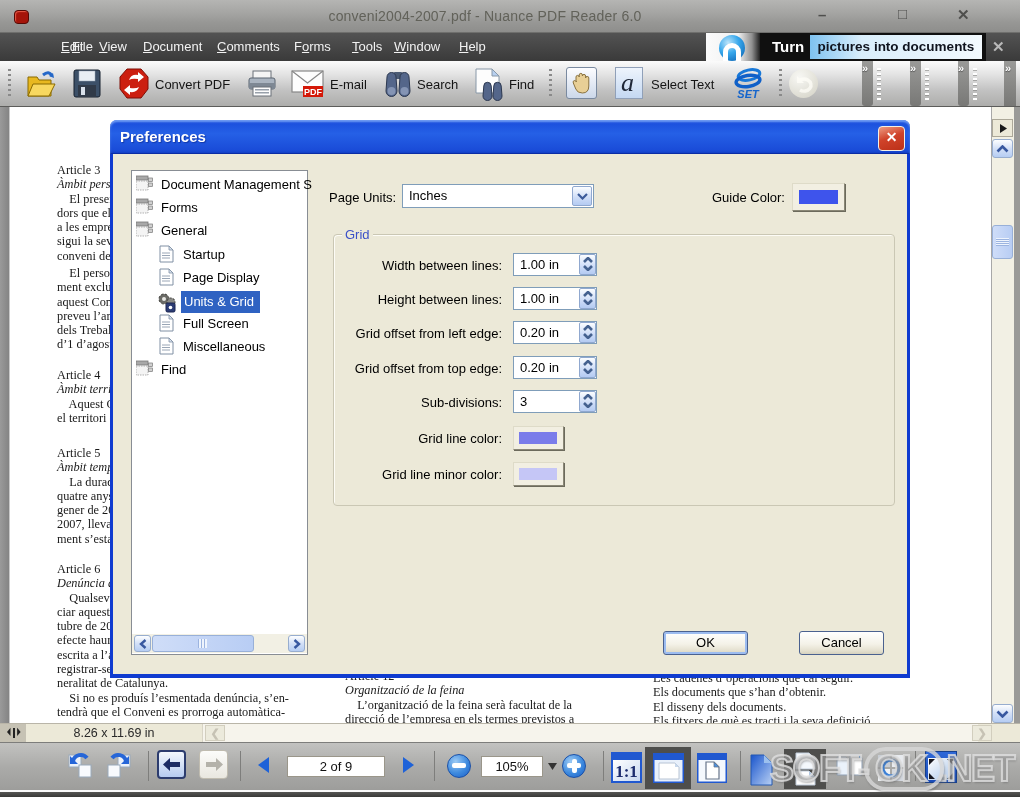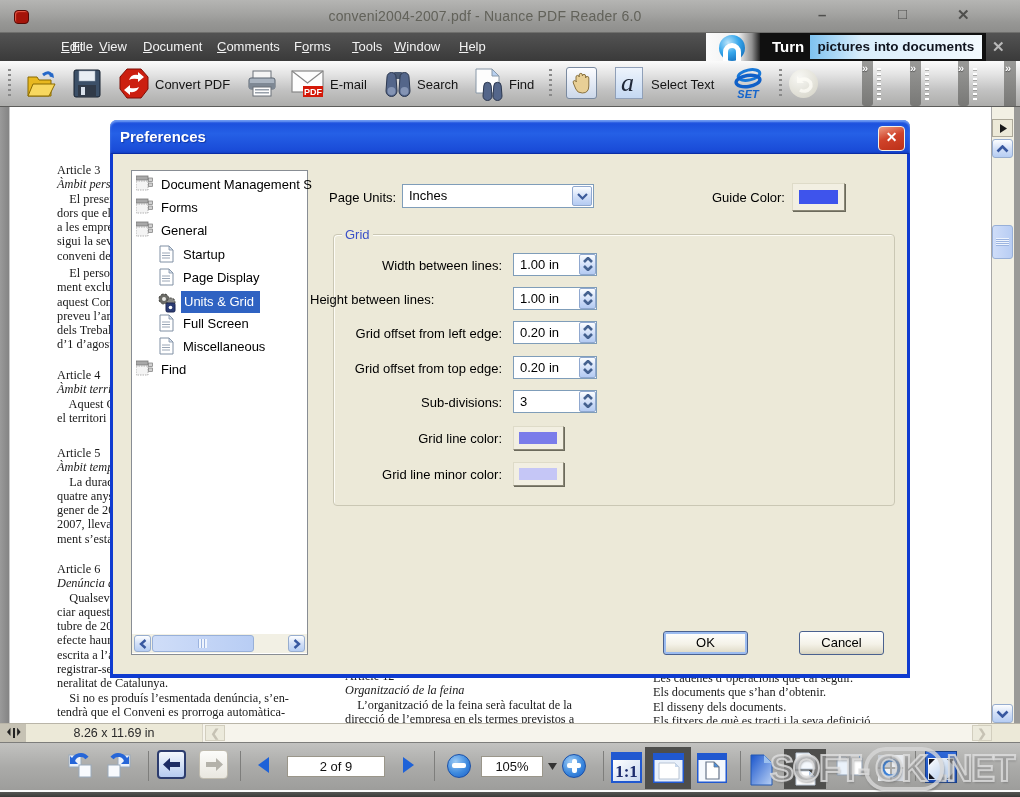--- a/index.html
+++ b/index.html
@@ -407,21 +407,21 @@
     <div class="lbl" style="left:602px;top:70px;">Guide Color:</div>
     <div class="cbtn" style="left:682px;top:63px;width:53px;height:28px;"></div>
     <div class="swatch" style="left:689px;top:70px;width:39px;height:14px;background:#3e54ec;"></div>
 
     <div class="groupbox">
         <div class="gb-label">Grid</div>
       </div>
 
     <div class="lbl" style="left:200px;top:138px;width:192px;text-align:right;">Width between lines:</div>
     <div class="field" style="left:403px;top:133px;width:84px;height:23px;line-height:21px;padding-left:6px;">1.00 in</div>
-    <div class="lbl" style="left:200px;top:172px;width:192px;">Height between lines:</div>
+    <div class="lbl" style="left:200px;top:172px;width:192px;text-align:right;">Height between lines:</div>
     <div class="field" style="left:403px;top:167px;width:84px;height:23px;line-height:21px;padding-left:6px;">1.00 in</div>
     <div class="lbl" style="left:200px;top:206px;width:192px;text-align:right;">Grid offset from left edge:</div>
     <div class="field" style="left:403px;top:201px;width:84px;height:23px;line-height:21px;padding-left:6px;">0.20 in</div>
     <div class="lbl" style="left:200px;top:241px;width:192px;text-align:right;">Grid offset from top edge:</div>
     <div class="field" style="left:403px;top:236px;width:84px;height:23px;line-height:21px;padding-left:6px;">0.20 in</div>
     <div class="lbl" style="left:200px;top:275px;width:192px;text-align:right;">Sub-divisions:</div>
     <div class="field" style="left:403px;top:270px;width:84px;height:23px;line-height:21px;padding-left:6px;">3</div>
     <div class="lbl" style="left:200px;top:311px;width:192px;text-align:right;">Grid line color:</div>
     <div class="cbtn" style="left:403px;top:306px;width:51px;height:24px;"></div>
     <div class="swatch" style="left:409px;top:312px;width:38px;height:12px;background:#7a7cea;"></div>

